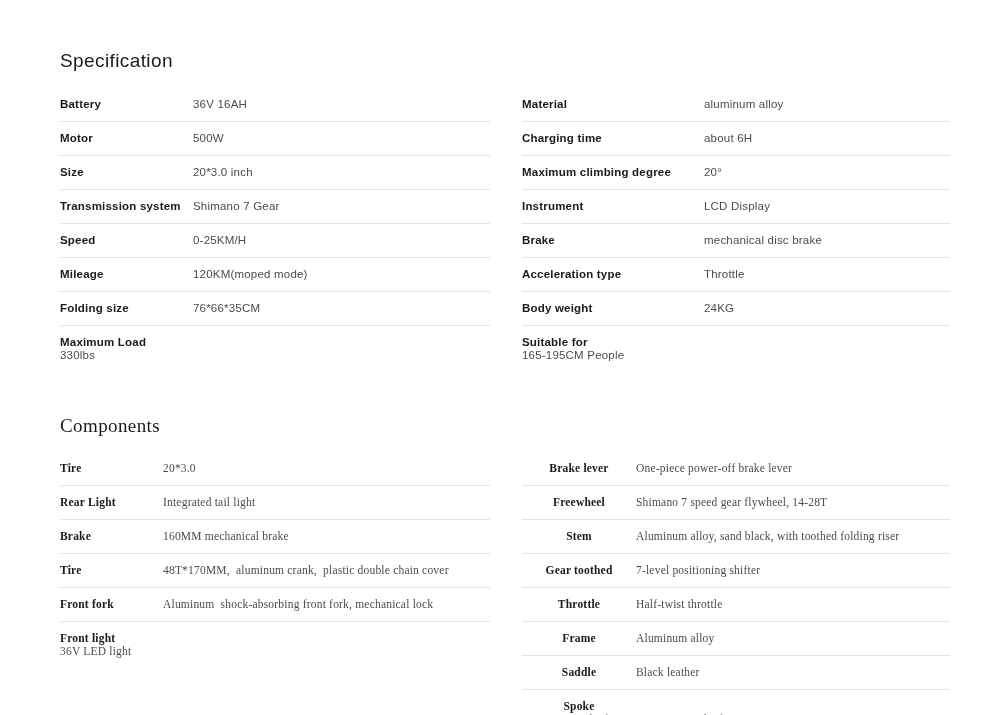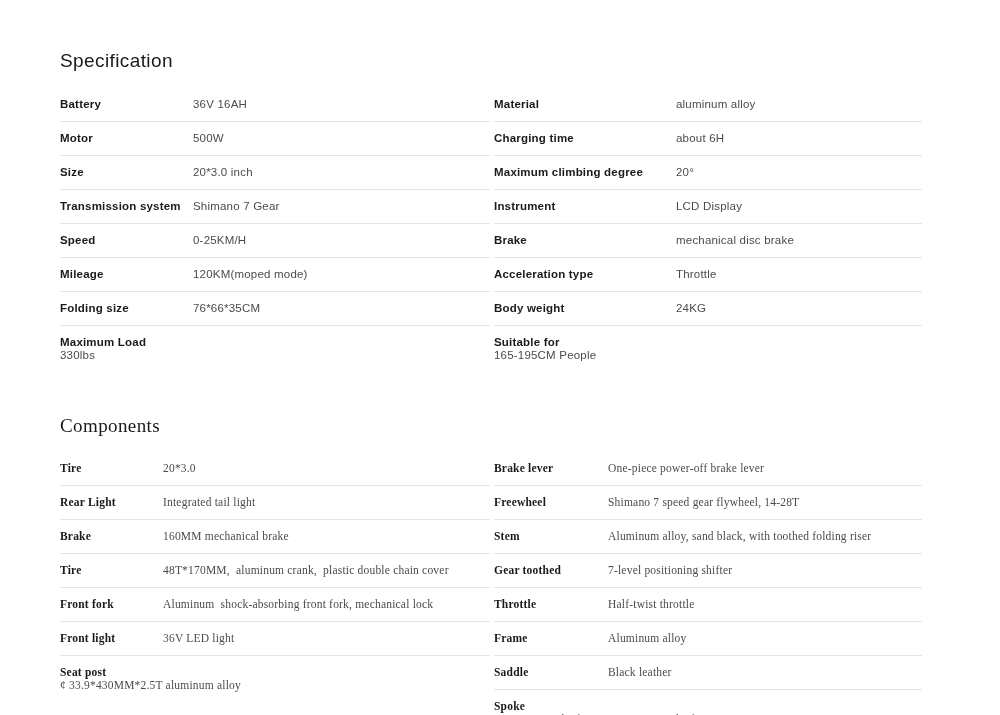--- a/index.html
+++ b/index.html
@@ -24,21 +24,21 @@
     color: #1a1a1a;
     letter-spacing: 0.4px;
   }
   .sec-components {
     margin-top: 45px;
     font-family: Liberation Serif, serif;
   }
   .grid {
     display: grid;
     grid-template-columns: 430px 428px;
-    column-gap: 4px;
+    column-gap: 32px;
     margin-top: 29px;
   }
   .sec-components .grid {
     margin-top: 28px;
   }
   .col { min-width: 0; }
   .row {
     display: flex;
     align-items: flex-start;
     padding: 10px 0 10px 0;
@@ -55,21 +55,21 @@
     color: #1a1a1a;
   }
   .row-value {
     color: #4b4b4b;
     white-space: pre-wrap;
   }
   
   .sec-specification .col-left  .row-label { width: 133px; }
   .sec-specification .col-right .row-label { width: 182px; }
   .sec-components    .col-left  .row-label { width: 103px; }
-  .sec-components    .col-right .row-label { width: 114px; }
+  .sec-components    .col-right .row-label { width: 114px; text-align: center; }
 </style>
 </head>
 <body>
 
 <main class="page">
 
   <section class="sec sec-specification">
     <h2 class="section-title">Specification</h2>
     <div class="grid">
         <div class="col col-left">
@@ -164,24 +164,20 @@
             <span class="row-value">48T*170MM,  aluminum crank,  plastic double chain cover</span>
           </div>
           <div class="row">
             <span class="row-label">Front fork</span>
             <span class="row-value">Aluminum  shock-absorbing front fork, mechanical lock</span>
           </div>
           <div class="row">
             <span class="row-label">Front light</span>
             <span class="row-value">36V LED light</span>
           </div>
-          <div class="row">
-            <span class="row-label">Seat post</span>
-            <span class="row-value">¢ 33.9*430MM*2.5T aluminum alloy</span>
-          </div>
         </div>
         <div class="col col-right">
           <div class="row">
             <span class="row-label">Brake lever</span>
             <span class="row-value">One-piece power-off brake lever</span>
           </div>
           <div class="row">
             <span class="row-label">Freewheel</span>
             <span class="row-value">Shimano 7 speed gear flywheel, 14-28T</span>
           </div>

